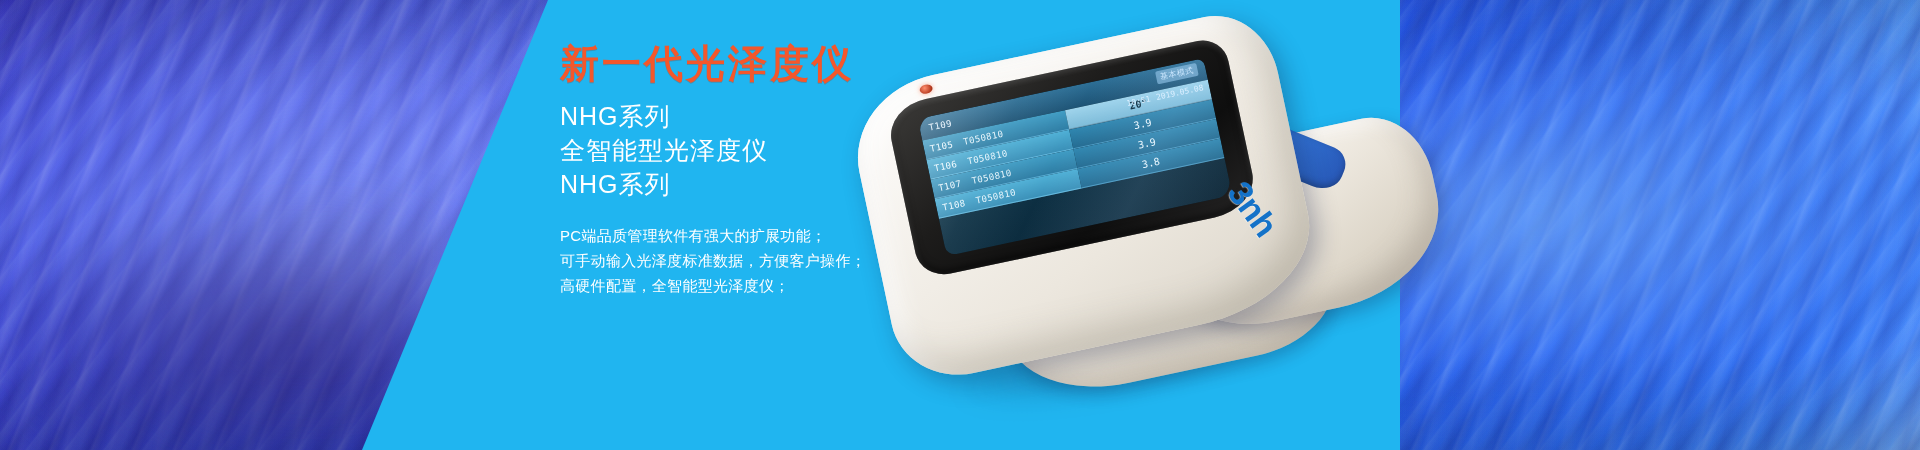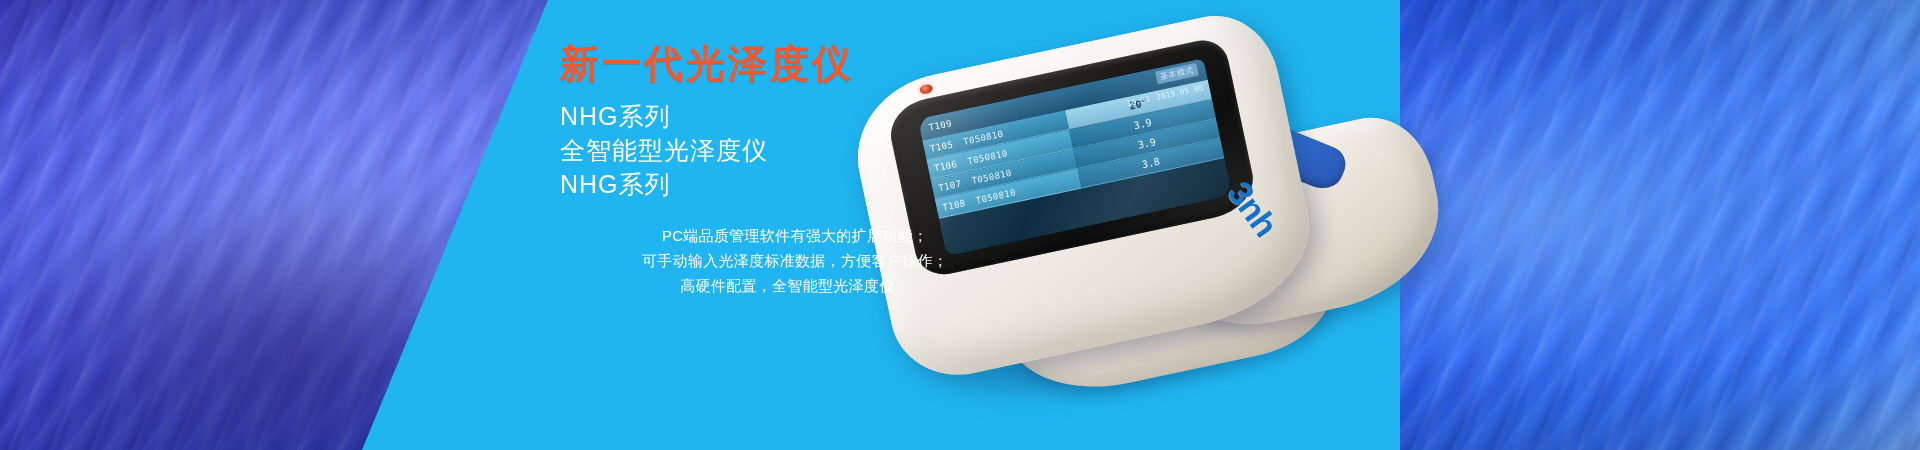--- a/index.html
+++ b/index.html
@@ -115,21 +115,20 @@
   .sub-line {
     font-size:25px;
     line-height:34px;
     letter-spacing:1px;
     white-space:nowrap;
     font-weight:400;
   }
   .body-lines {
     margin-top:22px;
     color:#ffffff;
-    text-align:center;
   }
   .body-line {
     font-size:15px;
     line-height:25px;
     letter-spacing:.3px;
     white-space:nowrap;
     font-weight:400;
   }
 
   

